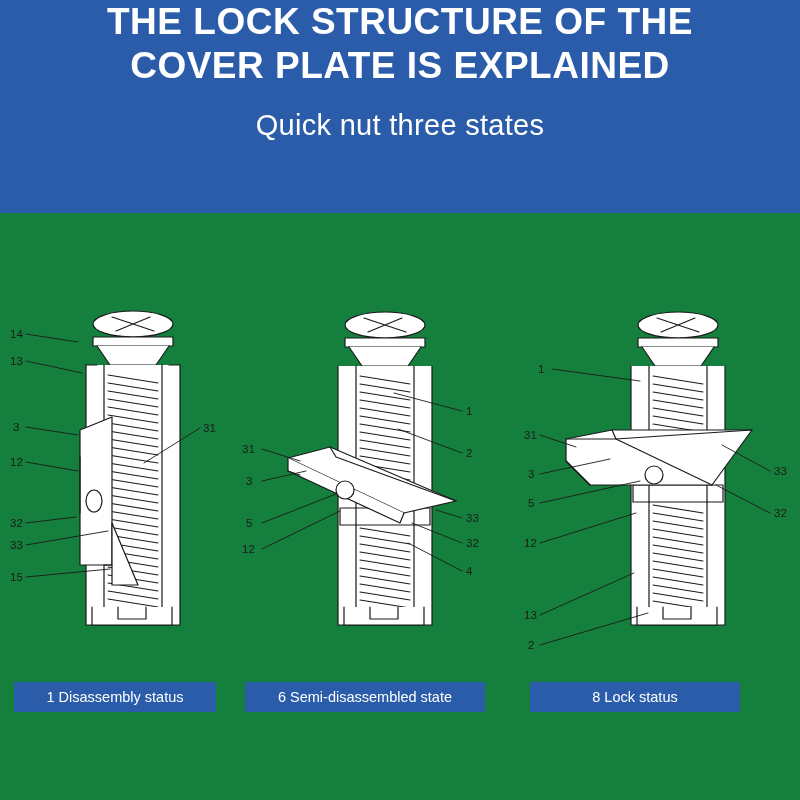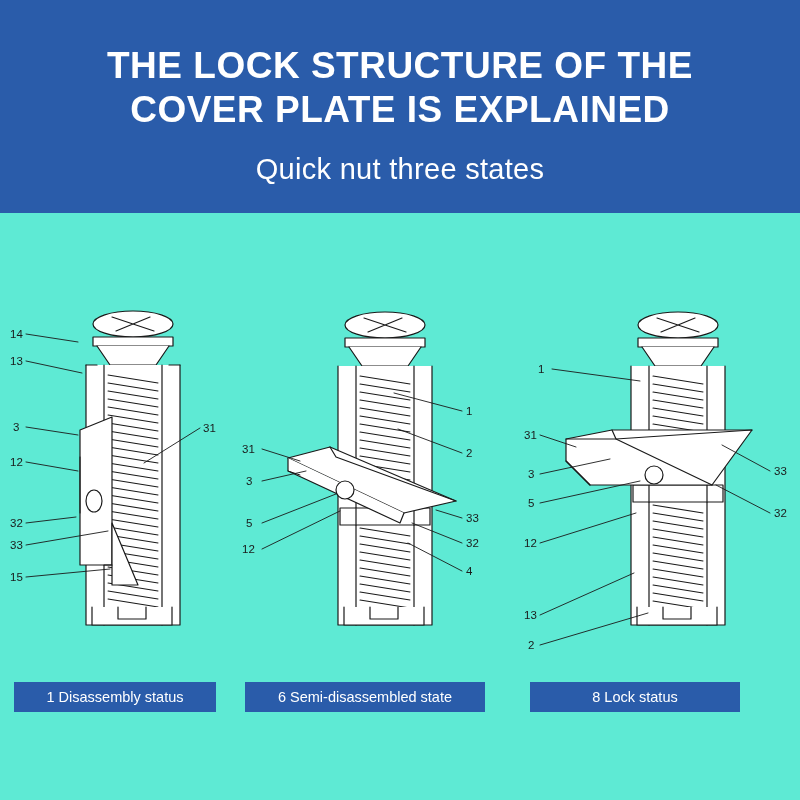--- a/index.html
+++ b/index.html
@@ -26,21 +26,20 @@
     left: 0;
     top: 0;
     width: 800px;
     height: 213px;
     background: #2a5caa;
     display: flex;
     flex-direction: column;
     align-items: center;
     justify-content: flex-start;
     box-sizing: border-box;
-    padding-top: 44px;
   }
   .header-title {
     color: #ffffff;
     font-size: 37px;
     font-weight: bold;
     letter-spacing: 0.5px;
     line-height: 1.18;
     text-align: center;
     width: 660px;
     text-transform: uppercase;
@@ -53,21 +52,21 @@
     text-align: center;
     letter-spacing: 0.3px;
   }
   
   .body-area {
     position: absolute;
     left: 0;
     top: 213px;
     width: 800px;
     height: 587px;
-    background: #5eead4;
+    background: #15803d;
   }
   .diagram-canvas {
     position: absolute;
     left: 0;
     top: 0;
     width: 800px;
     height: 587px;
   }
   
   .caption {

